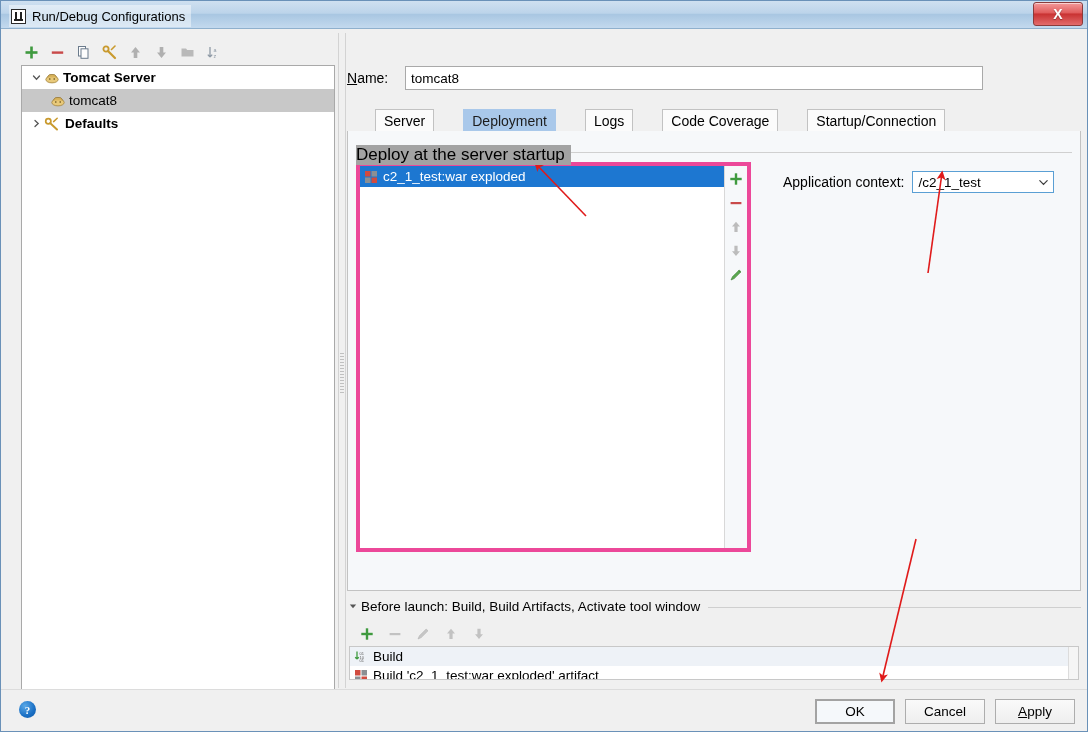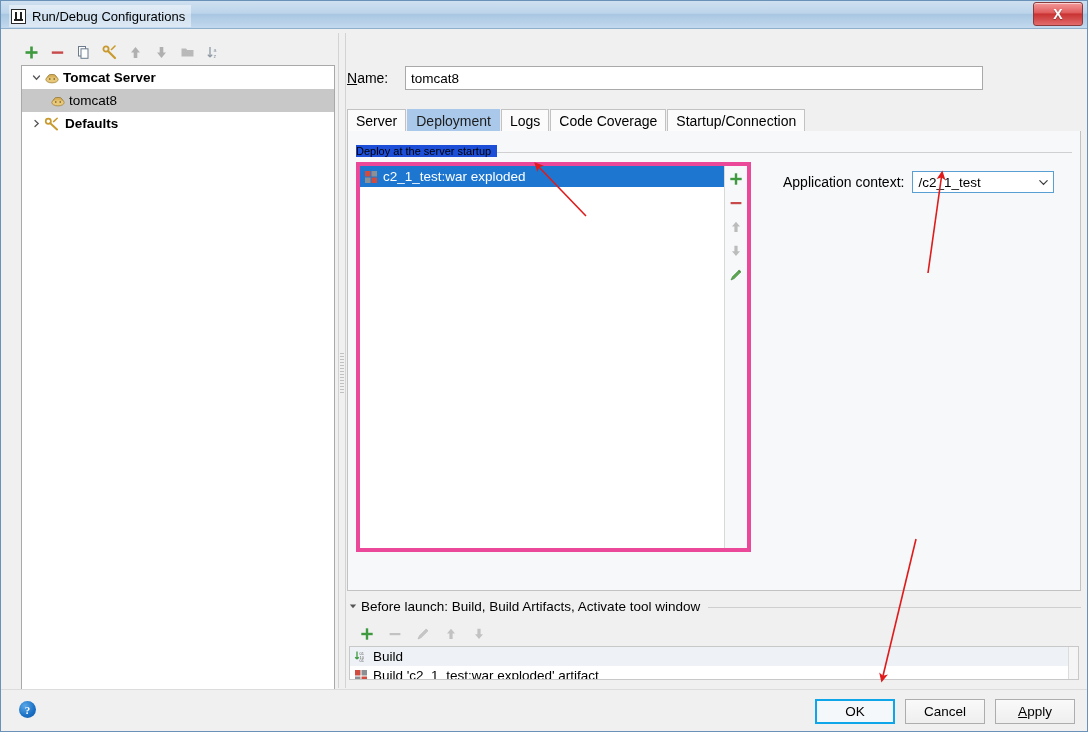--- a/index.html
+++ b/index.html
@@ -173,40 +173,41 @@
   .tab {
     height: 22px;
     padding: 0 8px;
     display: flex; align-items: center;
     font-size: 14px;
     border: 1px solid #c2c2c2;
     border-bottom: none;
     background: #fbfbfb;
     cursor: pointer;
     white-space: nowrap;
+    margin-left: 28px;
   }
   .tab.active {
     background: #a9c8ea;
     border-color: #a9c8ea;
     color: #1c1c1c;
   }
 
   
   #content-card {
     position: absolute; left: 0; top: 98px;
     width: 734px; height: 460px;
     background: #f6f8fa;
     border: 1px solid #c2c2c2;
     border-top: none;
   }
 
   
   #deploy-group-label {
     position: absolute; left: 8px; top: 14px;
-    font-size: 11px; background: #1d4ed8;
+    font-size: 17px; background: #a3a3a3;
     padding-right: 6px; z-index: 2;
   }
   #deploy-group-line {
     position: absolute; left: 8px; top: 21px; right: 8px;
     height: 1px; background: #d0d0d0;
   }
   #deploy-panel {
     position: absolute; left: 8px; top: 31px;
     width: 395px; height: 390px;
     border: 4px solid #ec4899;
@@ -327,21 +328,21 @@
   .dlg-btn {
     min-width: 80px; height: 25px;
     padding: 0 12px;
     border: 1px solid #adadad;
     background: linear-gradient(to bottom, #fafafa 0%, #eeeeee 100%);
     font-size: 13.5px;
     display: flex; align-items: center; justify-content: center;
     cursor: pointer;
   }
   .dlg-btn.default {
-    border: 2px solid #0ea5e9;
+    border: 2px solid #a3a3a3;
     background: #f5f8fb;
     margin-left: 40px;
   }
   .dlg-btn u { text-decoration: underline; }
 
   
   #annotations {
     position: absolute; left: 0; top: 0;
     width: 1088px; height: 732px;
     pointer-events: none;

